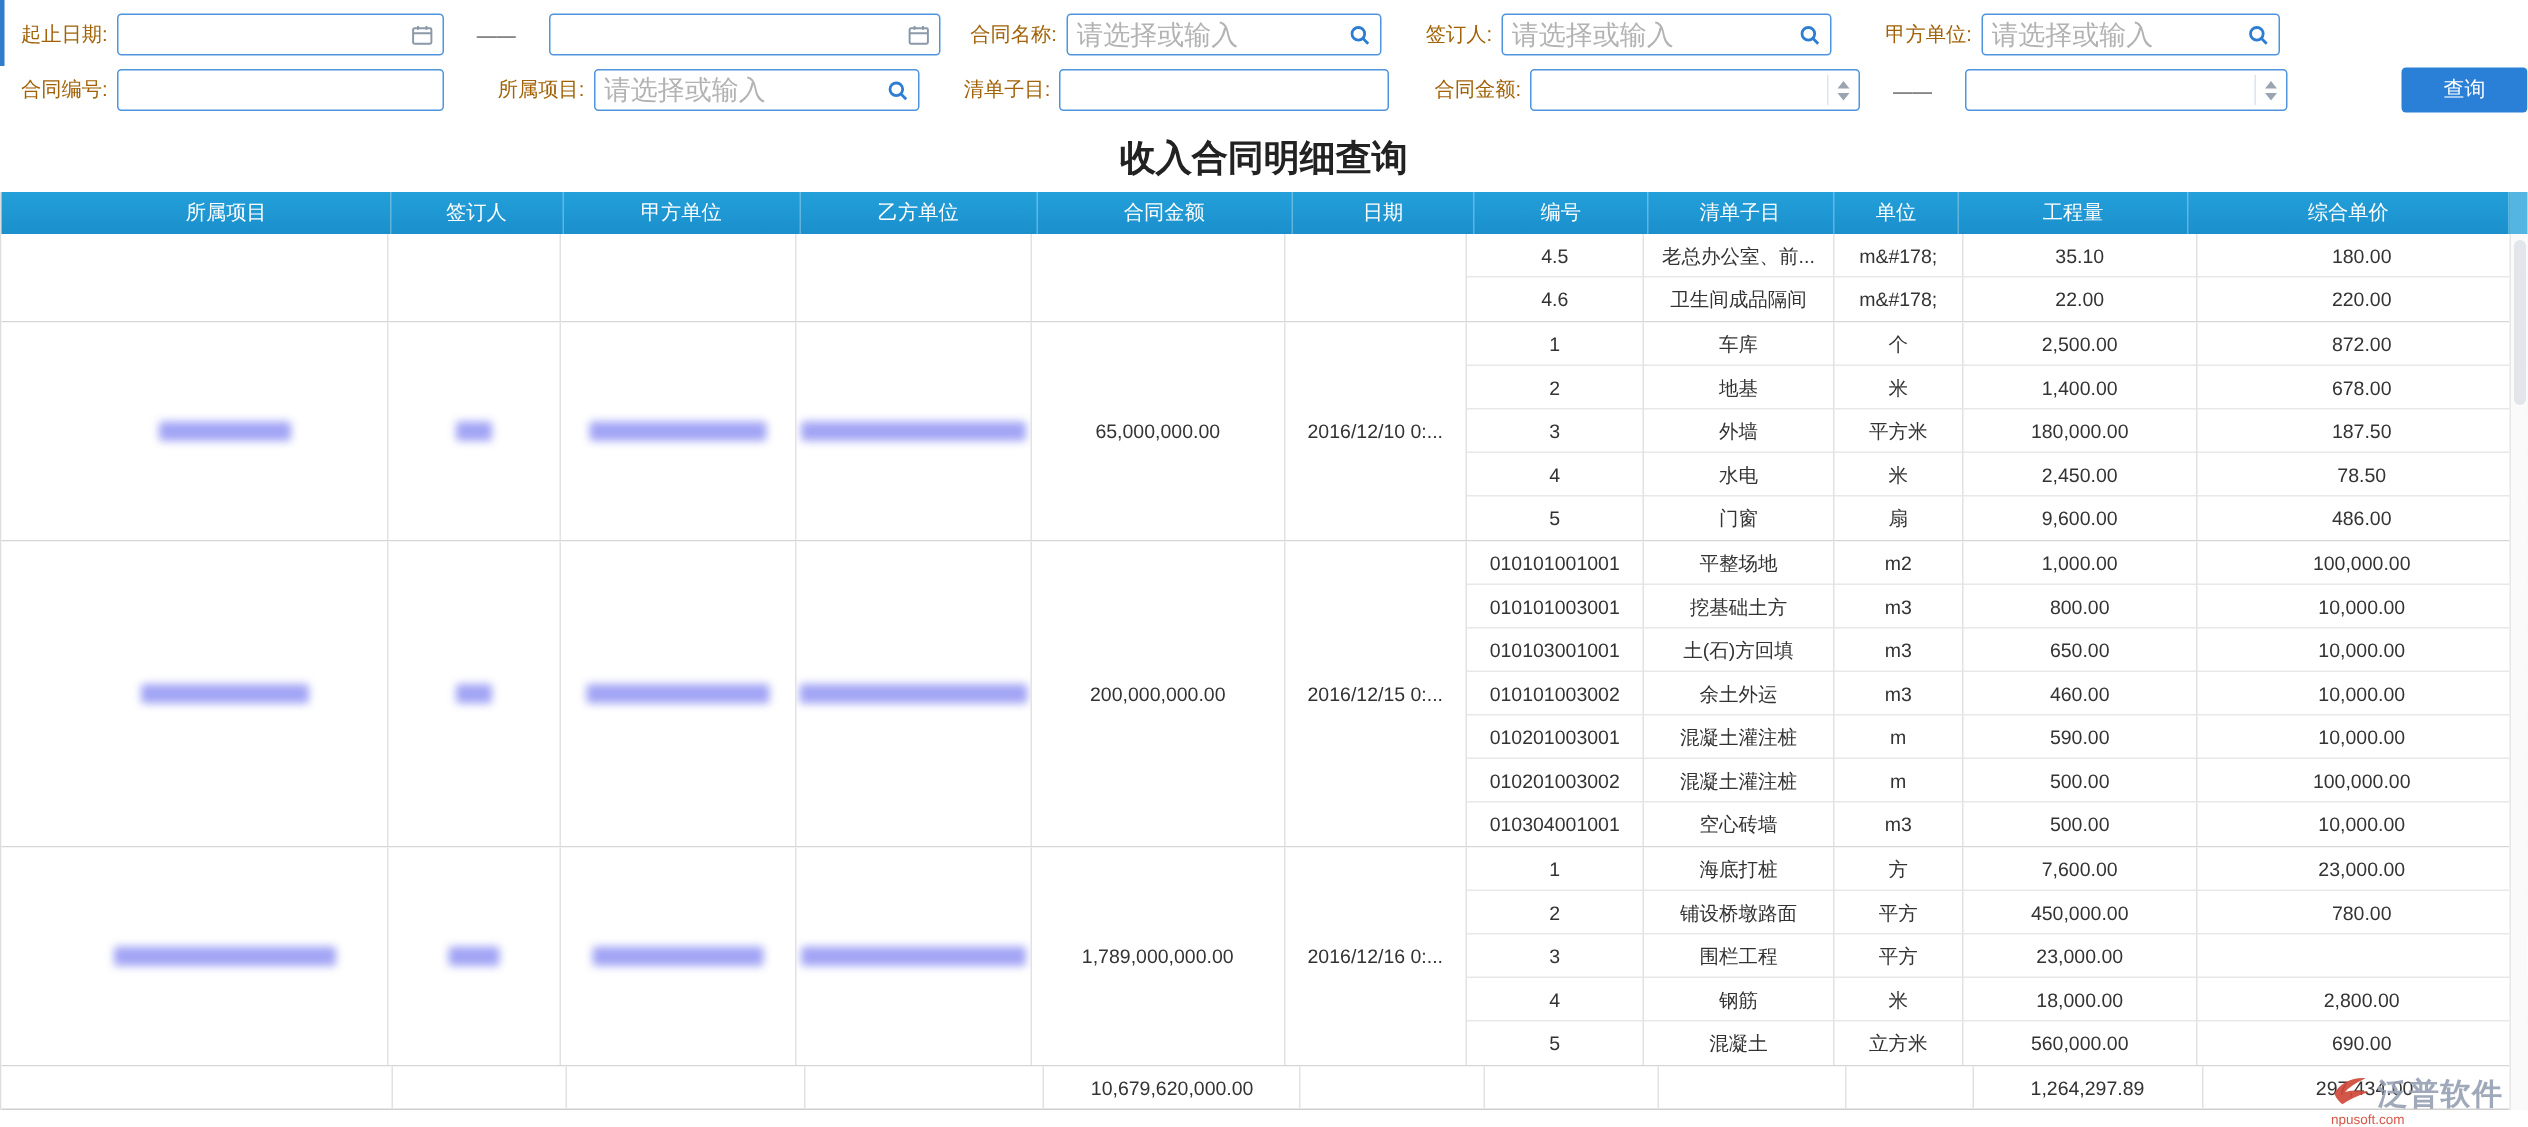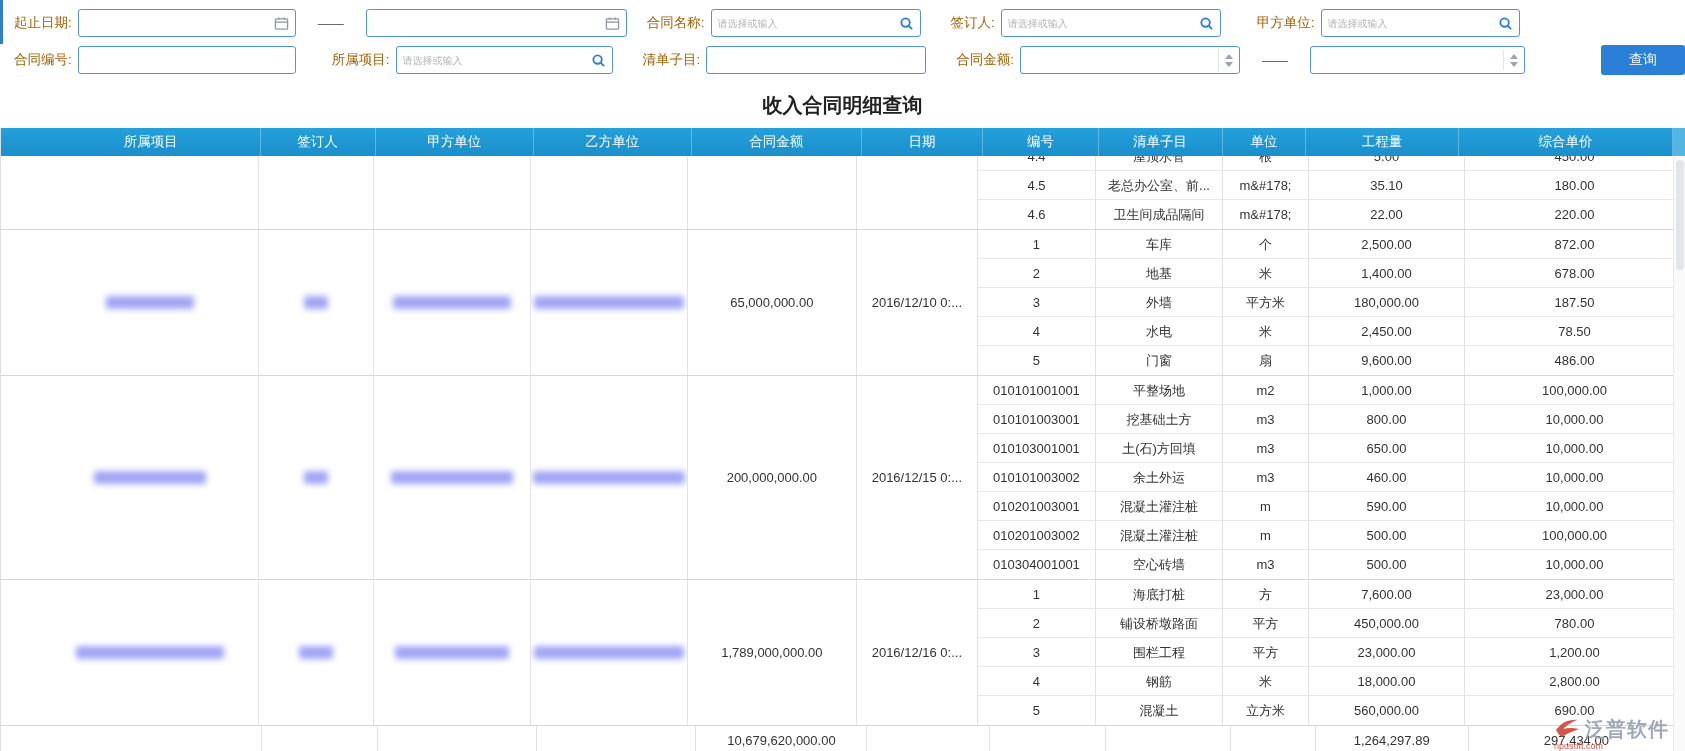--- a/index.html
+++ b/index.html
@@ -10,21 +10,21 @@
 
   
   .filters { padding: 8px 0 7px 0; }
   .frow { display: flex; align-items: center; height: 30px; }
   .frow + .frow { margin-top: 7px; }
   .flabel { font-size: 13.5px; color: #a16207; margin-right: 6px; white-space: nowrap; }
   .dash { color: #555; font-size: 13px; margin-left: 22px; white-space: nowrap; }
 
   .ibox { display: flex; align-items: center; height: 28px; border: 1px solid #4f94dd;
     border-radius: 3px; background: #fff; padding: 0 6px; }
-  .ibox input { border: none; outline: none; flex: 1; min-width: 0; font-size: 10px; color: #0369a1;
+  .ibox input { border: none; outline: none; flex: 1; min-width: 0; font-size: 18px; color: #0369a1;
     font-family: Liberation Serif, serif; background: transparent; }
   .ibox input::placeholder { color: #b3b3b3; }
 
   .w218 { width: 218px; } .w261 { width: 261px; } .w210 { width: 210px; }
   .w220 { width: 220px; } .w215 { width: 215px; } .w199 { width: 199px; } .w217 { width: 217px; }
 
   .icon-btn { display: flex; align-items: center; justify-content: center; cursor: pointer; margin-left: 4px; }
 
   .spin { display: flex; flex-direction: column; justify-content: center; gap: 3px;
     margin-left: 5px; padding-left: 6px; border-left: 1px solid #dbe6f3; height: 20px; }
@@ -32,21 +32,21 @@
     border-bottom: 5px solid #9aa5b1; }
   .tri-down { width: 0; height: 0; border-left: 4px solid transparent; border-right: 4px solid transparent;
     border-top: 5px solid #9aa5b1; }
 
   .btn-query { margin-left: auto; width: 84px; height: 30px; background: #2a7fd6; color: #fff;
     border: none; border-radius: 3px; font-size: 14px; cursor: pointer;
     font-family: "Liberation Sans", sans-serif; }
 
   
   .page-title { height: 46px; display: flex; align-items: center; justify-content: center;
-    font-size: 20px; font-weight: 700; color: #222; }
+    font-size: 24px; font-weight: 700; color: #222; }
 
   
   .grid { position: relative; border-left: 1px solid #ddd; }
   .ghead { display: flex; height: 28px; background: linear-gradient(#23a0da, #1a8fcc); }
   .hcell { display: flex; align-items: center; justify-content: center; color: #fff;
     font-size: 13.5px; border-right: 1px solid rgba(255,255,255,.3); }
   .scorner { width: 12px; background: #55b5e2; }
 
   .c-proj { width: 224px; margin-left: 41px; } .c-signer { width: 118px; text-align: center; } .c-partya { width: 162px; }
   .c-partyb { width: 162px; } .c-amount { width: 174px; } .c-date { width: 125px; }
@@ -207,27 +207,20 @@
 
   <div class="gbody" id="gbody">
     <div class="group">
         <div class="mcell c-proj"></div>
         <div class="mcell c-signer"></div>
         <div class="mcell c-partya"></div>
         <div class="mcell c-partyb"></div>
         <div class="mcell c-amount"></div>
         <div class="mcell c-date"></div>
         <div class="details-col">
-          <div class="drow clipped">
-            <div class="dcell c-no">4.4</div>
-            <div class="dcell c-item">屋顶水管</div>
-            <div class="dcell c-unit">根</div>
-            <div class="dcell c-qty">5.00</div>
-            <div class="dcell c-price">450.00</div>
-          </div>
           <div class="drow">
             <div class="dcell c-no">4.5</div>
             <div class="dcell c-item">老总办公室、前...</div>
             <div class="dcell c-unit">m&amp;#178;</div>
             <div class="dcell c-qty">35.10</div>
             <div class="dcell c-price">180.00</div>
           </div>
           <div class="drow">
             <div class="dcell c-no">4.6</div>
             <div class="dcell c-item">卫生间成品隔间</div>
@@ -385,21 +378,20 @@
             <div class="dcell c-item">铺设桥墩路面</div>
             <div class="dcell c-unit">平方</div>
             <div class="dcell c-qty">450,000.00</div>
             <div class="dcell c-price">780.00</div>
           </div>
           <div class="drow">
             <div class="dcell c-no">3</div>
             <div class="dcell c-item">围栏工程</div>
             <div class="dcell c-unit">平方</div>
             <div class="dcell c-qty">23,000.00</div>
-            <div class="dcell c-price">1,200.00</div>
           </div>
           <div class="drow">
             <div class="dcell c-no">4</div>
             <div class="dcell c-item">钢筋</div>
             <div class="dcell c-unit">米</div>
             <div class="dcell c-qty">18,000.00</div>
             <div class="dcell c-price">2,800.00</div>
           </div>
           <div class="drow">
             <div class="dcell c-no">5</div>

